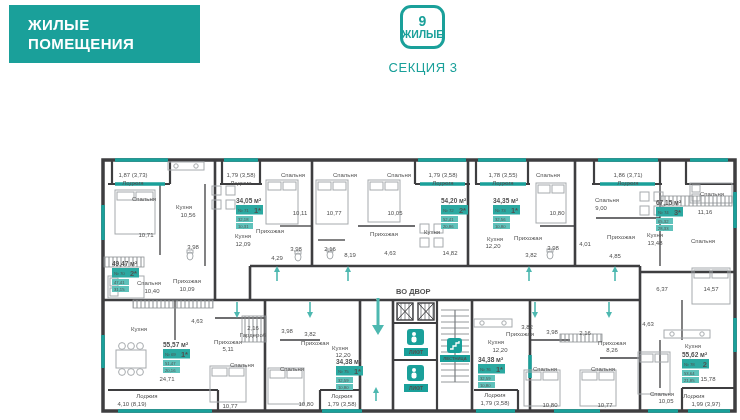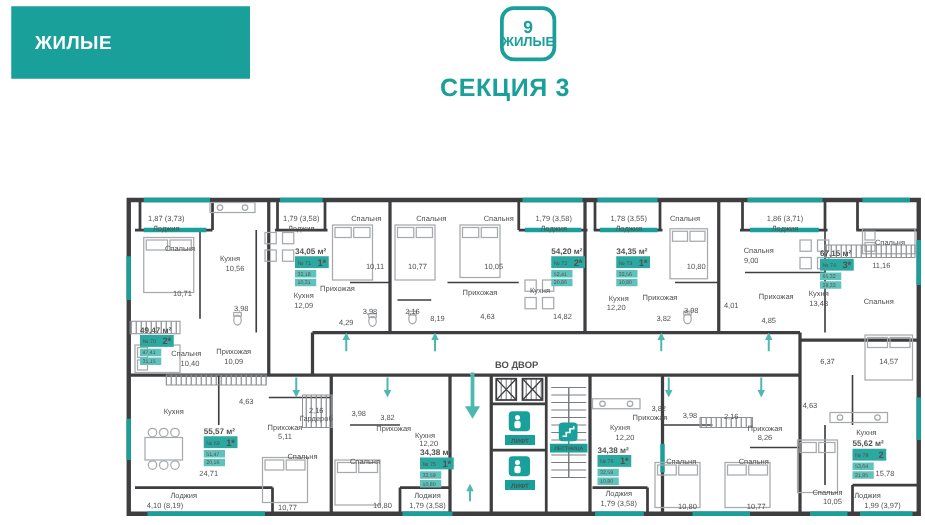--- a/index.html
+++ b/index.html
@@ -6,35 +6,36 @@
   .canvas{position:relative;width:740px;height:420px;background:#ffffff;overflow:hidden;
           font-family:"Liberation Sans",sans-serif;}
   .hdr-box{position:absolute;left:9px;top:5px;width:191px;height:58px;background:#1AA09A;
            display:flex;flex-direction:column;justify-content:center;padding-left:19px;box-sizing:border-box;}
   .hdr-box .line{color:#fff;font-weight:bold;font-size:15px;line-height:19px;letter-spacing:.4px;}
   .floor-badge{position:absolute;left:400px;top:5px;width:45px;height:44px;border:3px solid #1AA09A;
                border-radius:11px;box-sizing:border-box;display:flex;flex-direction:column;align-items:center;
                justify-content:center;color:#1AA09A;font-weight:bold;}
   .floor-badge .num{font-size:14px;line-height:15px;}
   .floor-badge .lbl{font-size:10.5px;line-height:11px;}
-  .section-title{position:absolute;left:352px;top:60px;width:142px;text-align:left;color:#1AA09A;
-                 font-weight:bold;font-size:20px;letter-spacing:.5px;}
+  .section-title{position:absolute;left:352px;top:60px;width:142px;text-align:center;color:#1AA09A;
+                 font-weight:normal;font-size:13px;letter-spacing:.5px;}
   svg{font-family:"Liberation Sans",sans-serif;}
   svg text{fill:#515151;}
   .walls line,.walls path{stroke:#3E3E40;fill:none;}
   .win{stroke:#1AA09A;stroke-width:3.5;}
   .furn{stroke:#A6AAAD;fill:none;stroke-width:1;}
 </style>
 </head>
 <body>
 
 <div class="canvas">
 
   <div class="hdr-box">
     <div class="line">ЖИЛЫЕ</div>
+    <div class="line">ПОМЕЩЕНИЯ</div>
   </div>
   <div class="floor-badge">
     <div class="num">9</div>
     <div class="lbl">ЖИЛЫЕ</div>
   </div>
   <div class="section-title">СЕКЦИЯ 3</div>
 
   <svg width="740" height="420" viewBox="0 0 740 420" style="position:absolute;left:0;top:0;">
     <defs>
       <pattern id="hatch" width="4" height="4" patternUnits="userSpaceOnUse" patternTransform="rotate(0)">

